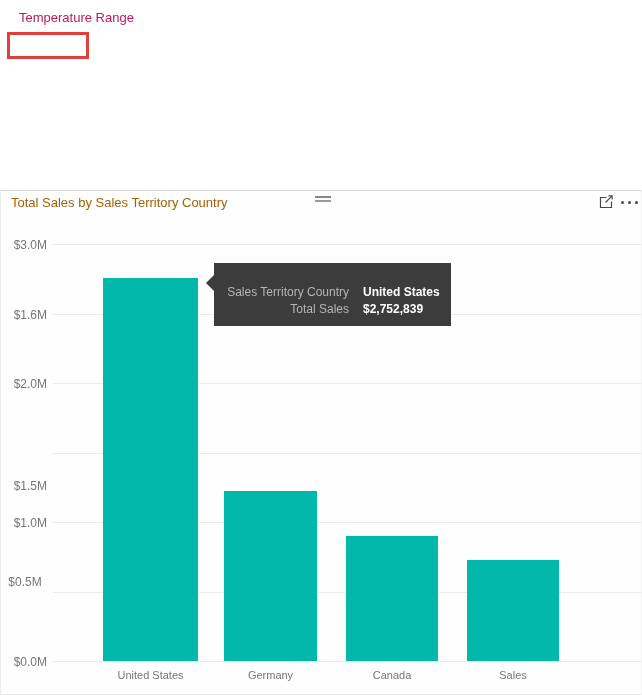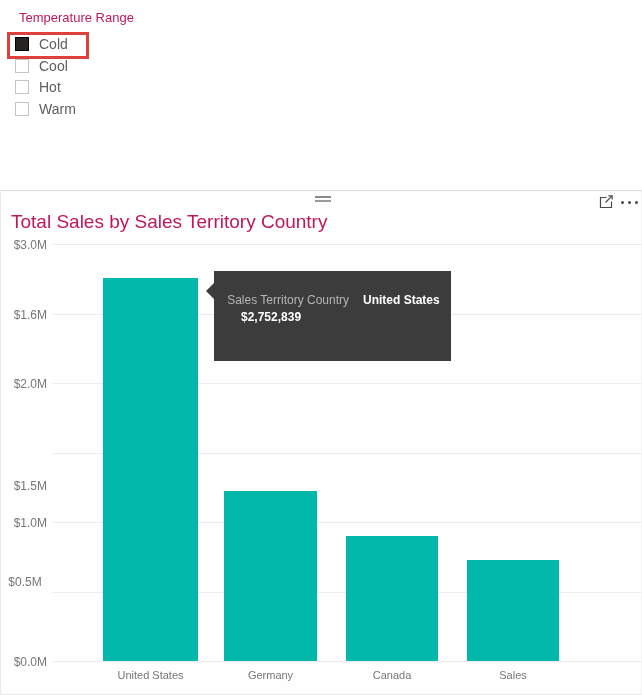--- a/index.html
+++ b/index.html
@@ -25,64 +25,46 @@
                      border-left:1px solid #ebebeb; border-right:1px solid #f3f3f3;
                      border-bottom:1px solid #e9e9e9; }
   #drag-handle { position:absolute; left:306px; top:5px; width:32px; height:8px; cursor:move; }
   #drag-handle .bar-line { position:absolute; left:8px; width:16px; height:2px; background:#8a8a8a; }
   #drag-handle .bar-line.b1 { top:0; }
   #drag-handle .bar-line.b2 { top:4px; background:#9a9a9a; }
   #focus-btn { position:absolute; left:596px; top:2px; width:18px; height:18px; cursor:pointer; }
   #more-btn { position:absolute; left:616px; top:6px; width:24px; height:10px; cursor:pointer;
               display:flex; align-items:center; justify-content:center; gap:4px; }
   #more-btn .dot { width:3px; height:3px; border-radius:50%; background:#4a4a4a; }
-  #chart-title { position:absolute; left:10px; top:20px; font-size:19px; color:#be185d; }
+  #chart-title { position:absolute; left:10px; top:4px; font-size:13px; color:#a16207; }
 
   
   .gridline { position:absolute; height:1px; background:#ececec; }
   .ytick { position:absolute; left:2px; width:44px; text-align:right;
            font-size:12px; color:#767676; }
   .bar { position:absolute; background:#01b8aa; cursor:pointer; }
   .xtick { position:absolute; width:120px; text-align:center; font-size:11px; color:#767676; }
 
   
-  #tooltip { position:absolute; left:213px; top:80px; width:237px; height:90px;
+  #tooltip { position:absolute; left:213px; top:72px; width:237px; height:63px;
              background:#3c3c3c; padding:21px 13px 0 13px; z-index:5; }
   #tooltip-arrow { position:absolute; left:-8px; top:12px; width:0; height:0;
                    border-top:8px solid transparent; border-bottom:8px solid transparent;
                    border-right:8px solid #3c3c3c; }
   .tt-row { display:flex; line-height:17px; font-size:12px; white-space:nowrap; }
   .tt-label { width:122px; text-align:right; color:#b5b5b5; flex:0 0 auto; }
   .tt-value { margin-left:14px; color:#ffffff; font-weight:bold; }
 </style>
 </head>
 <body>
 
 <div id="app">
 
   <div id="slicer">
     <div id="slicer-title">Temperature Range</div>
-    <div id="slicer-items">
-        <div class="slicer-row">
-          <span class="checkbox checked"></span>
-          <span class="slicer-label">Cold</span>
-        </div>
-        <div class="slicer-row">
-          <span class="checkbox"></span>
-          <span class="slicer-label">Cool</span>
-        </div>
-        <div class="slicer-row">
-          <span class="checkbox"></span>
-          <span class="slicer-label">Hot</span>
-        </div>
-        <div class="slicer-row">
-          <span class="checkbox"></span>
-          <span class="slicer-label">Warm</span>
-        </div>
-      </div>
     <div id="selection-box"></div>
   </div>
 
   <div id="chart-container">
     <div id="drag-handle">
       <div class="bar-line b1"></div>
         <div class="bar-line b2"></div>
     </div>
     <div id="focus-btn">
       <svg width="18" height="18" viewBox="0 0 18 18">
@@ -123,17 +105,18 @@
         <div class="xtick" style="left: 452px; top: 478px;">Sales</div>
       </div>
 
     <div id="tooltip">
       <div id="tooltip-arrow"></div>
       <div class="tt-row">
         <span class="tt-label">Sales Territory Country</span>
         <span class="tt-value">United States</span>
       </div>
       <div class="tt-row">
+        <span class="tt-label">Total Sales</span>
         <span class="tt-value">$2,752,839</span>
       </div>
     </div>
   </div>
 </div>
 
 </body></html>

